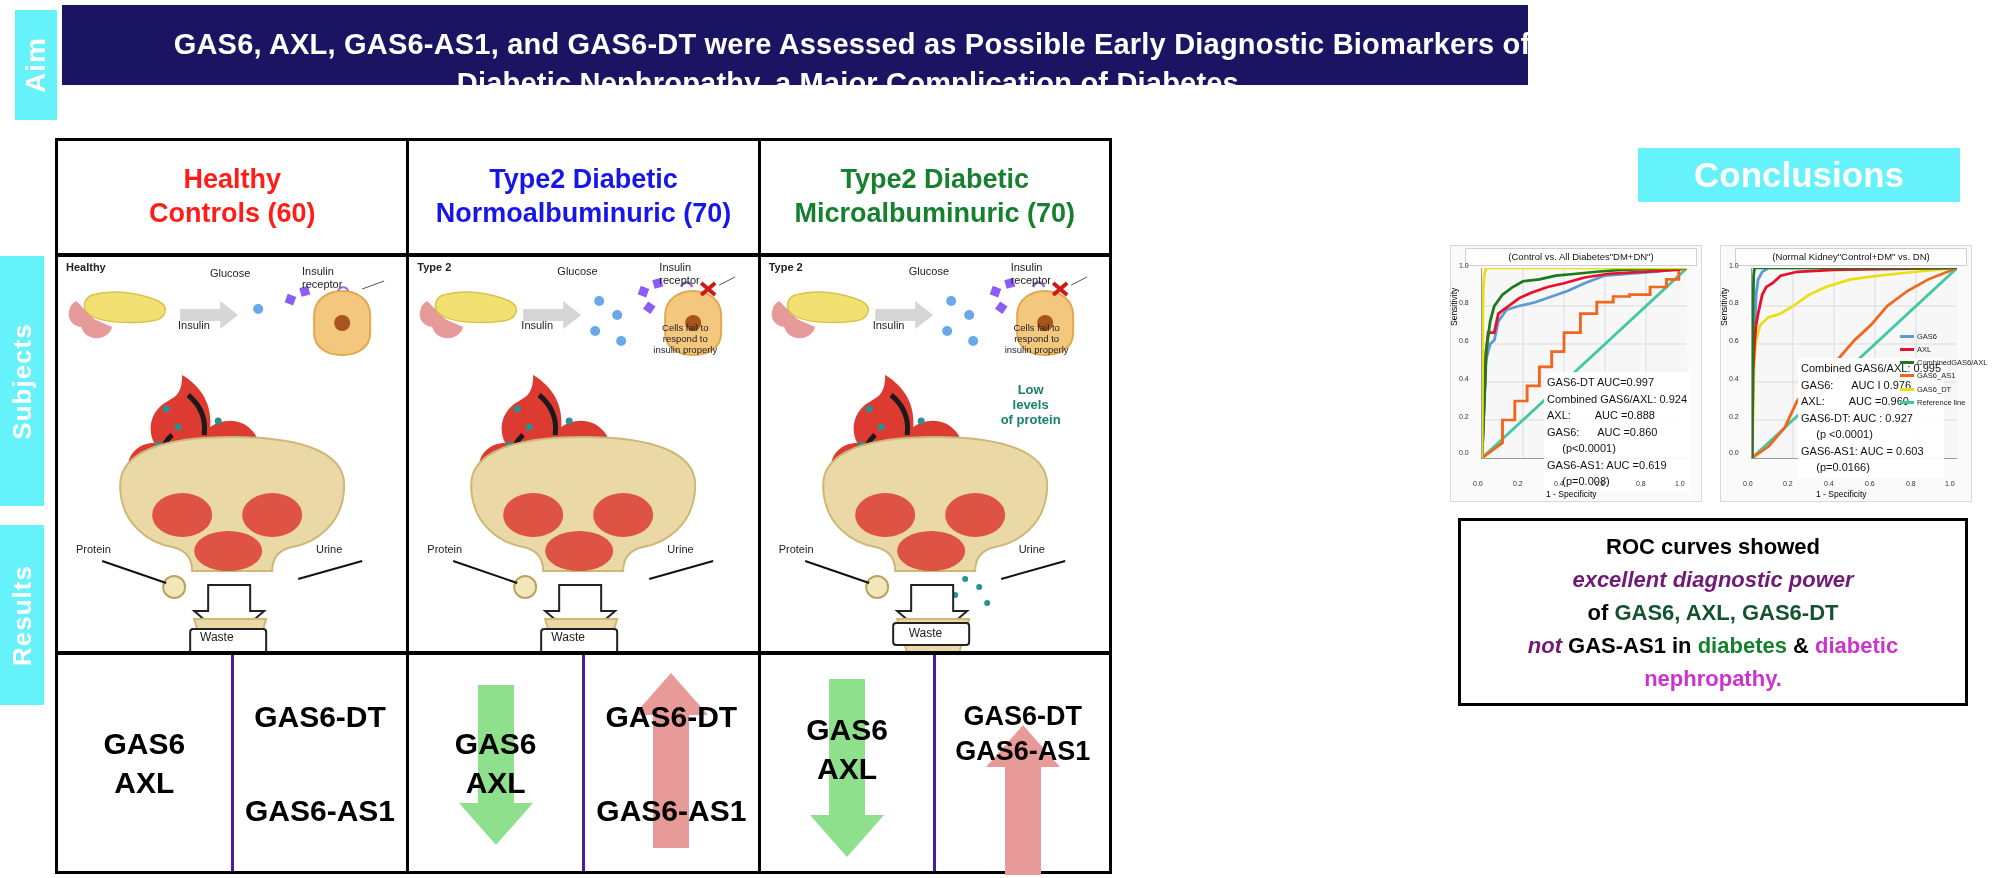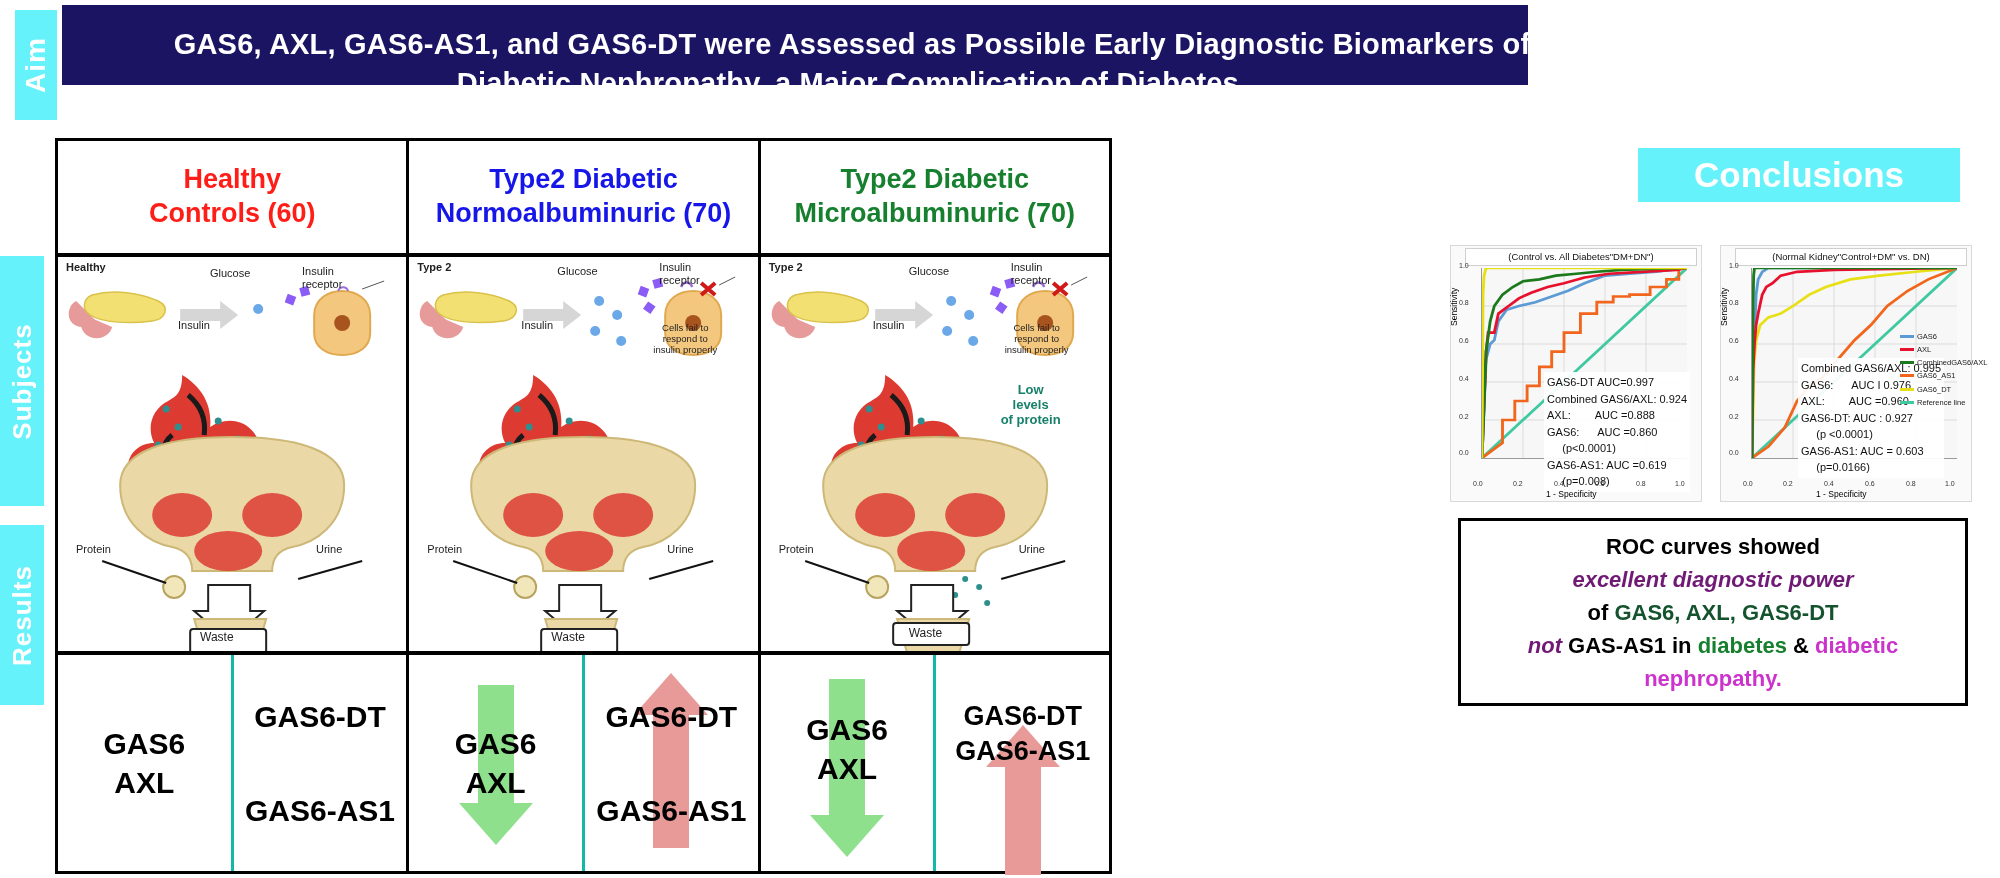--- a/index.html
+++ b/index.html
@@ -27,21 +27,21 @@
   .c-red{color:#ff1d17;}.c-blue{color:#1616e8;}.c-green{color:#17802f;}
 
   .img-row{position:absolute;left:0;top:116px;width:1057px;height:400px;display:flex;}
   .img-cell{flex:1;border:3px solid #000;border-right-width:0;background:#fff;position:relative;overflow:hidden;}
   .img-cell:last-child{border-right-width:3px;}
 
   .res-row{position:absolute;left:0;top:514px;width:1057px;height:222px;display:flex;}
   .res-col{flex:1;border:3px solid #000;border-right-width:0;display:flex;background:#fff;}
   .res-col:last-child{border-right-width:3px;}
   .res-half{flex:1;display:flex;flex-direction:column;align-items:center;justify-content:center;position:relative;}
-  .res-half.divider{border-left:3px solid #14b8a6;}
+  .res-half.divider{border-left:3px solid #4c1d95;}
   .res-text{font-size:30px;font-weight:bold;color:#000;text-align:center;line-height:1.3;z-index:3;position:relative;}
   .res-text.sm{font-size:27px;}
   .res-split{display:flex;flex-direction:column;justify-content:space-around;height:100%;width:100%;align-items:center;padding:14px 0;box-sizing:border-box;}
   .ar-green{--c:#8fe08c;}
   .ar-red{--c:#e89a99;}
   .arrow-shape{position:absolute;}
   .arrow-shape .stem{position:absolute;left:50%;transform:translateX(-50%);width:36px;background:var(--c);}
   .arrow-shape .head{position:absolute;left:50%;transform:translateX(-50%);width:0;height:0;border-left:37px solid transparent;border-right:37px solid transparent;}
   .arrow-up-s .head{top:0;border-bottom:42px solid var(--c);}
   .arrow-up-s .stem{top:40px;bottom:0;}

